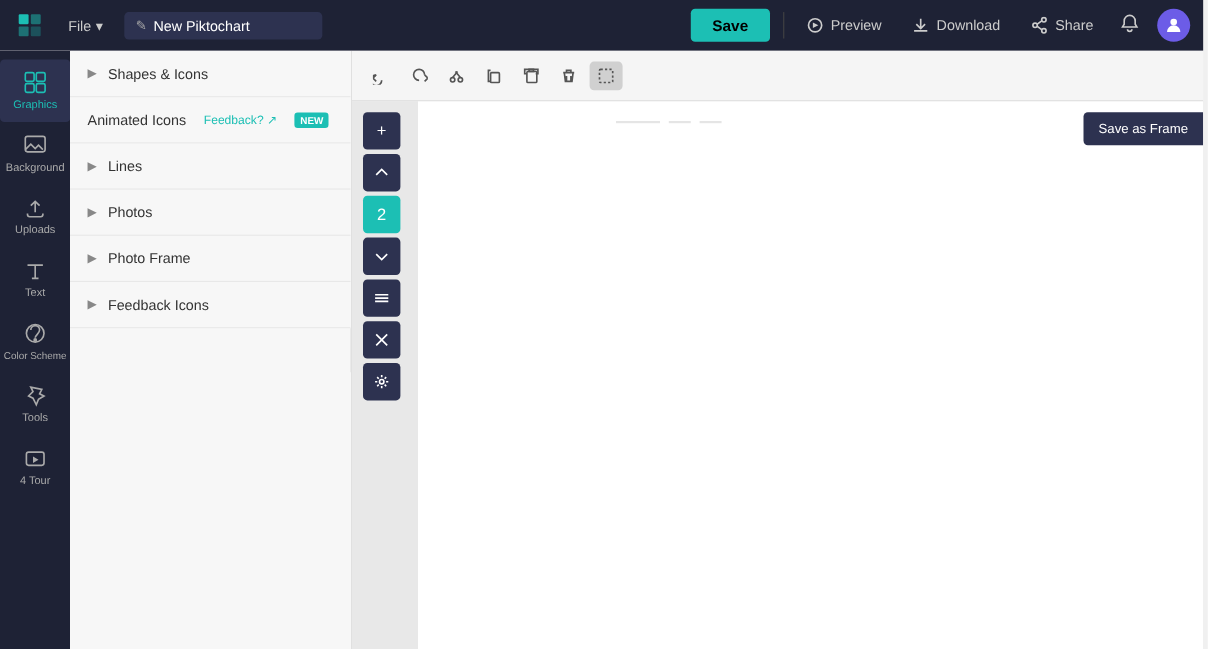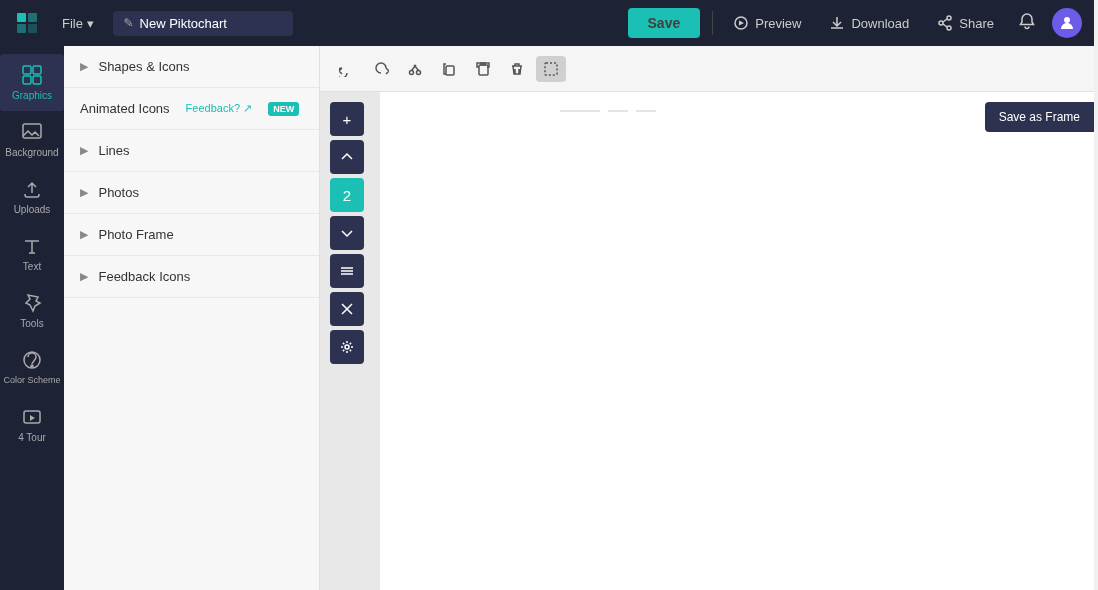--- a/index.html
+++ b/index.html
@@ -61,38 +61,38 @@
       cursor: text;
       min-width: 180px;
     }
 
     .header-title-input .pencil-icon { color: #aaa; font-size: 12px; }
 
     .header-spacer { flex: 1; }
 
     .header-save-btn {
       background: #1cbfb4;
-      color: #404040;
+      color: #000000;
       border: none;
       border-radius: 4px;
       padding: 7px 20px;
       font-size: 14px;
       font-weight: 600;
       cursor: pointer;
     }
 
     .header-divider {
       width: 1px;
       height: 24px;
       background: #444;
     }
 
     .header-action-btn {
       display: flex;
-      align-items: center;
+      align-items: flex-start;
       gap: 6px;
       background: none;
       border: none;
       color: #ccc;
       cursor: pointer;
       font-size: 13px;
       padding: 4px 8px;
     }
 
     .header-action-btn svg { width: 16px; height: 16px; }
@@ -416,32 +416,32 @@
       <div class="sidebar-icon-item">
         <svg width="22" height="22" viewBox="0 0 22 22" fill="none" stroke="currentColor" stroke-width="1.5">
           <path d="M4 6h14M11 6v12M8 18h6"></path>
         </svg>
         <span>Text</span>
       </div>
 
 
       <div class="sidebar-icon-item">
         <svg width="22" height="22" viewBox="0 0 22 22" fill="none" stroke="currentColor" stroke-width="1.5">
-          <path d="M7 3l2 4-4 4 4 2 3 6 2-5 5-3-4-2 2-4z"></path>
-        </svg>
-        <span>Tools</span>
-      </div>
-
-      <div class="sidebar-icon-item">
-        <svg width="22" height="22" viewBox="0 0 22 22" fill="none" stroke="currentColor" stroke-width="1.5">
           <circle cx="11" cy="11" r="8"></circle>
           <path d="M7 8a4 4 0 018 0c0 3-4 5-4 7"></path>
           <circle cx="11" cy="17" r="1" fill="currentColor"></circle>
         </svg>
         <span style="font-size:9px;text-align:center;line-height:1.2">Color Scheme</span>
+      </div>
+
+      <div class="sidebar-icon-item">
+        <svg width="22" height="22" viewBox="0 0 22 22" fill="none" stroke="currentColor" stroke-width="1.5">
+          <path d="M7 3l2 4-4 4 4 2 3 6 2-5 5-3-4-2 2-4z"></path>
+        </svg>
+        <span>Tools</span>
       </div>
 
       <div class="sidebar-icon-item">
         <svg width="22" height="22" viewBox="0 0 22 22" fill="none" stroke="currentColor" stroke-width="1.5">
           <rect x="3" y="5" width="16" height="12" rx="2"></rect>
           <path d="M9 9l5 3-5 3z" fill="currentColor" stroke="none"></path>
         </svg>
         <span>4 Tour</span>
       </div>
     </div>

